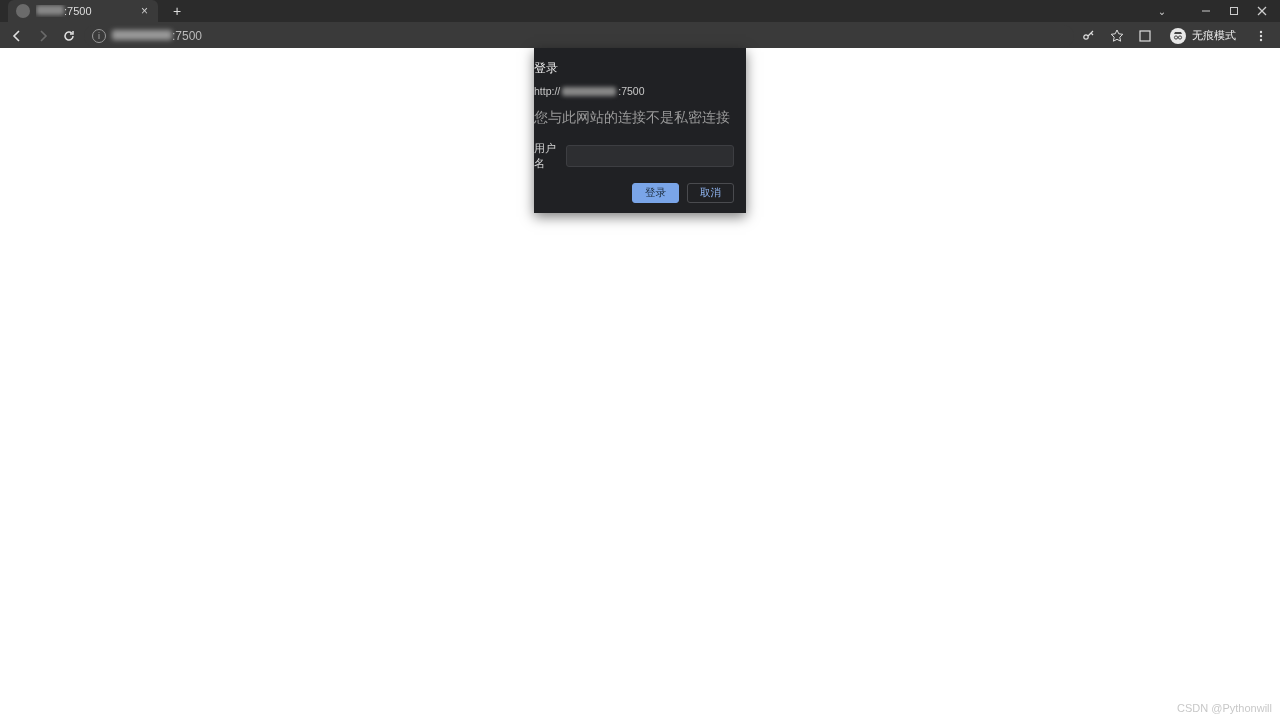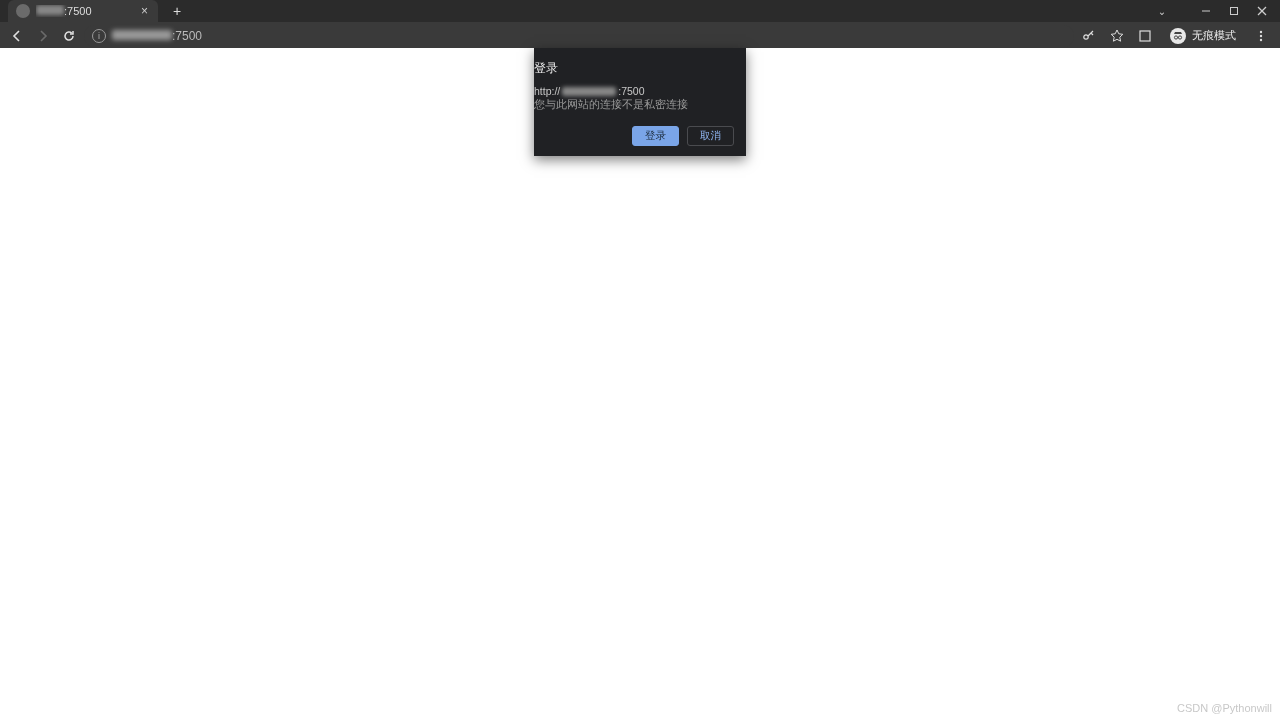--- a/index.html
+++ b/index.html
@@ -31,21 +31,21 @@
     .incognito .hat { width:16px; height:16px; border-radius:50%; background:#e8e8e8; display:flex; align-items:center; justify-content:center; color:#333; font-size:10px; }
     
     
     .content { position:absolute; top: 48px; left:0; right:0; bottom:0; background:#fff; }
     
     
     .auth-dialog { position:absolute; top: 48px; left: 534px; width: 212px; background:#202124; color:#e0e0e0; padding: 12px 12px 10px 0; box-shadow: 0 4px 12px rgba(0,0,0,0.5); font-size: 11px; }
     .auth-title { font-size: 12px; color:#eaeaea; margin-bottom: 8px; }
     .auth-url { font-size: 10.5px; color:#c8c8c8; display:flex; align-items:center; gap:2px; }
     .auth-url .blur-host2 { display:inline-block; width:54px; height:9px; background:#888; filter:blur(2.2px); border-radius:2px; }
-    .auth-warning { font-size: 11px; color:#9a9a9a; margin-top:0; margin-bottom: 14px; }
+    .auth-warning { font-size: 14px; color:#9a9a9a; margin-top:12px; margin-bottom: 14px; }
     .auth-row { display:flex; align-items:center; margin-bottom: 10px; }
     .auth-label { width: 32px; font-size: 11px; color:#d5d5d5; }
     .auth-input { flex:1; height: 22px; background:#2d2e31; border:1px solid #3d3e42; border-radius:3px; color:#eee; padding: 0 6px; font-size:11px; outline:none; }
     .auth-input.focused { border:1.5px solid #6c9cf3; background:#26282b; }
     .auth-buttons { display:flex; justify-content:flex-end; gap:8px; margin-top: 12px; }
     .btn { height: 20px; padding: 0 12px; font-size: 10.5px; border-radius: 3px; display:flex; align-items:center; justify-content:center; cursor:default; }
     .btn-primary { background:#7aa5e8; color:#1a2a3a; border:1px solid #7aa5e8; }
     .btn-secondary { background:transparent; color:#8fb4f0; border:1px solid #4a4b4f; }
     
     
@@ -150,19 +150,23 @@
 <div class="content"></div>
 
 <div class="auth-dialog">
   <div class="auth-title">登录</div>
   <div class="auth-url">
     <span>http://</span>
       <span class="blur-host2"></span>
       <span>:7500</span>
   </div>
   <div class="auth-warning">您与此网站的连接不是私密连接</div>
+  <div class="auth-row">
+    <div class="auth-label">用户名</div>
+    <input class="auth-input" value="" style="">
+  </div>
   <div class="auth-buttons">
     <div class="btn btn-primary">登录</div>
     <div class="btn btn-secondary">取消</div>
   </div>
 </div>
 
 <div class="watermark">CSDN @Pythonwill</div>
 
 </body></html>

